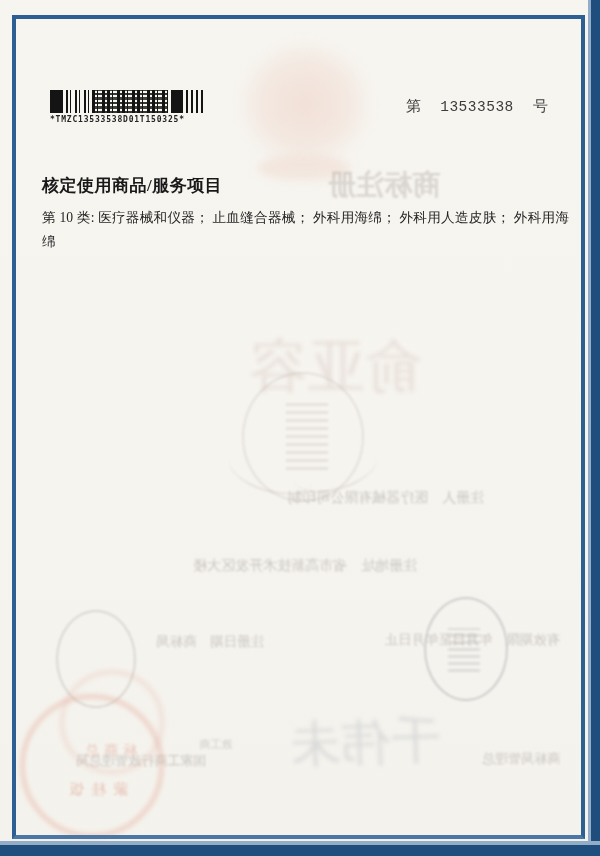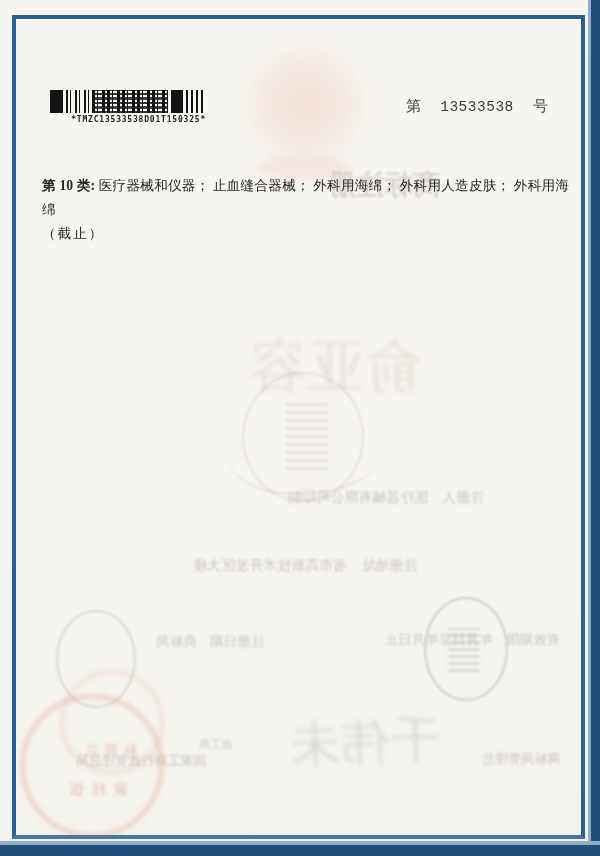--- a/index.html
+++ b/index.html
@@ -20,31 +20,31 @@
   .content{position:absolute;inset:0;z-index:5;}
   .barcode{position:absolute;left:50px;top:90px;width:156px;}
   .bars{display:flex;height:23px;filter:blur(.2px);}
   .b-solid1{width:13px;background:#141414;}
   .b-lines1{width:23px;margin-left:3px;background:repeating-linear-gradient(90deg,#141414 0 2px,transparent 2px 4px,#141414 4px 5px,transparent 5px 9px);}
   .b-matrix{flex:1;margin-left:3px;background:
     repeating-linear-gradient(0deg,rgba(20,20,20,.85) 0 2px,transparent 2px 4px,rgba(20,20,20,.8) 4px 7px,transparent 7px 9px),
     repeating-linear-gradient(90deg,#141414 0 3px,transparent 3px 5px,#141414 5px 6px,transparent 6px 10px,#141414 10px 13px,transparent 13px 15px);}
   .b-solid2{width:12px;margin-left:3px;background:#141414;}
   .b-lines2{width:20px;margin-left:3px;background:repeating-linear-gradient(90deg,#141414 0 2px,transparent 2px 5px,#141414 5px 7px,transparent 7px 10px);}
-  .barcode-text{margin-top:2px;text-align:right;font-family:"DejaVu Sans Mono",monospace;
+  .barcode-text{margin-top:2px;text-align:left;font-family:"DejaVu Sans Mono",monospace;
     font-size:8px;font-weight:bold;letter-spacing:.8px;color:#232323;white-space:nowrap;}
 
   .certno{position:absolute;left:406px;top:97px;width:142px;display:flex;
     justify-content:space-between;align-items:baseline;font-size:15px;color:#3b3b3b;}
   .certno .num{font-size:14.5px;letter-spacing:.5px;font-family:Liberation Mono, monospace;}
 
   .goods{position:absolute;left:42px;top:174px;width:527px;}
   .goods h2{margin:0 0 9px 0;font-size:17px;font-weight:bold;letter-spacing:.5px;color:#181818;}
   .goods p{margin:0;font-size:13.6px;line-height:24px;color:#242424;text-align:justify;}
-  .goods .cls{font-weight:bold;margin-top:41px;}
+  .goods .cls{font-weight:normal;margin-top:41px;}
   .goods .trunc{display:block;letter-spacing:2px;}
 
   
   .ghost{position:absolute;z-index:1;pointer-events:none;}
   .mir{transform:scaleX(-1);}
   .g-emblem-top{left:236px;top:38px;width:138px;height:132px;border-radius:50%;
     background:radial-gradient(closest-side,rgba(238,210,198,.6),rgba(238,210,198,.35) 62%,rgba(238,210,198,0));filter:blur(4px);}
   .g-emblem-ped{left:258px;top:156px;width:92px;height:24px;border-radius:45%;
     background:rgba(238,210,198,.4);filter:blur(4px);}
   .g-title{left:282px;top:166px;width:158px;font-size:28px;font-weight:bold;
@@ -124,23 +124,23 @@
       <div class="barcode-text">*TMZC13533538D01T150325*</div>
     </div>
 
     <div class="certno">
       <span>第</span>
       <span class="num">13533538</span>
       <span>号</span>
     </div>
 
     <div class="goods">
+      <h2>核定使用商品/服务项目</h2>
       <p>
         <span class="cls">第 10 类: </span><span>医疗器械和仪器； 止血缝合器械； 外科用海绵； 外科用人造皮肤； 外科用海绵</span>
-        <span class="trunc">（截止）</span>
       </p>
     </div>
   </div>
 
   <div class="frame"></div>
   <div class="edge-right-light"></div>
   <div class="edge-right"></div>
   <div class="edge-bottom-light"></div>
   <div class="edge-bottom"></div>
 </div>

